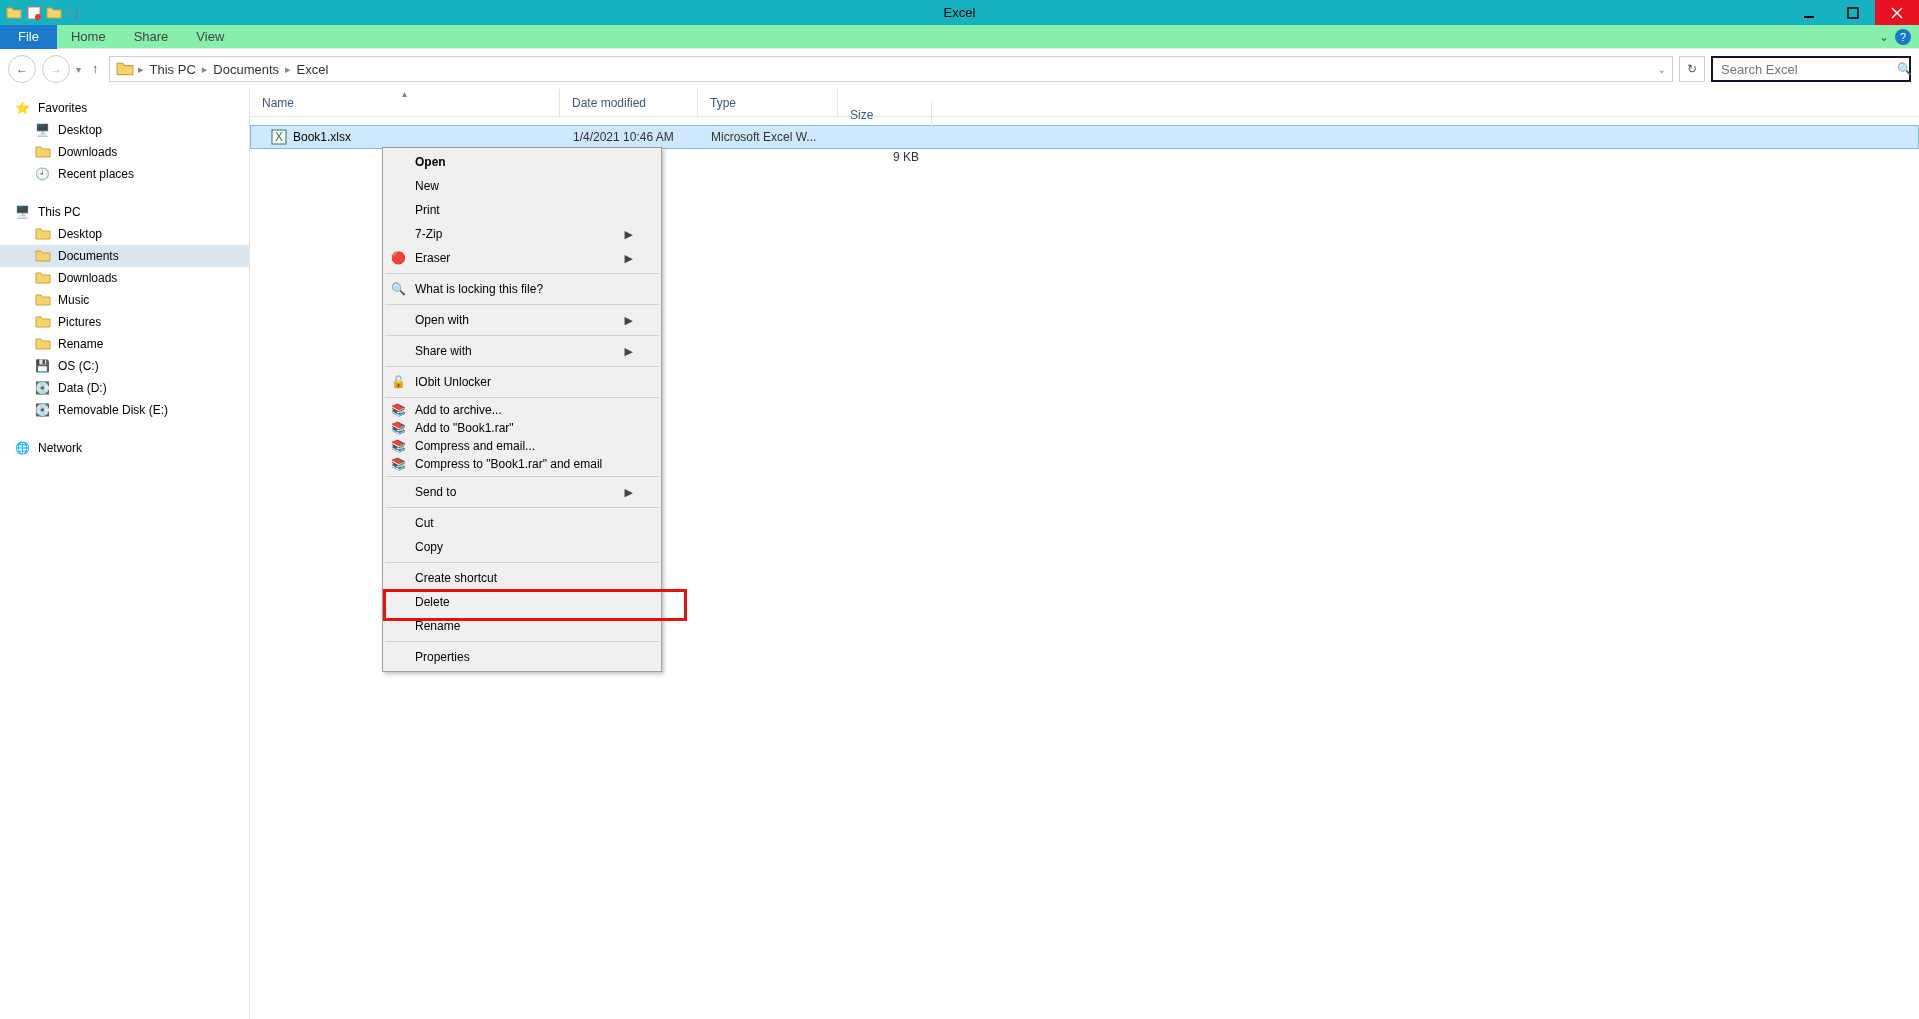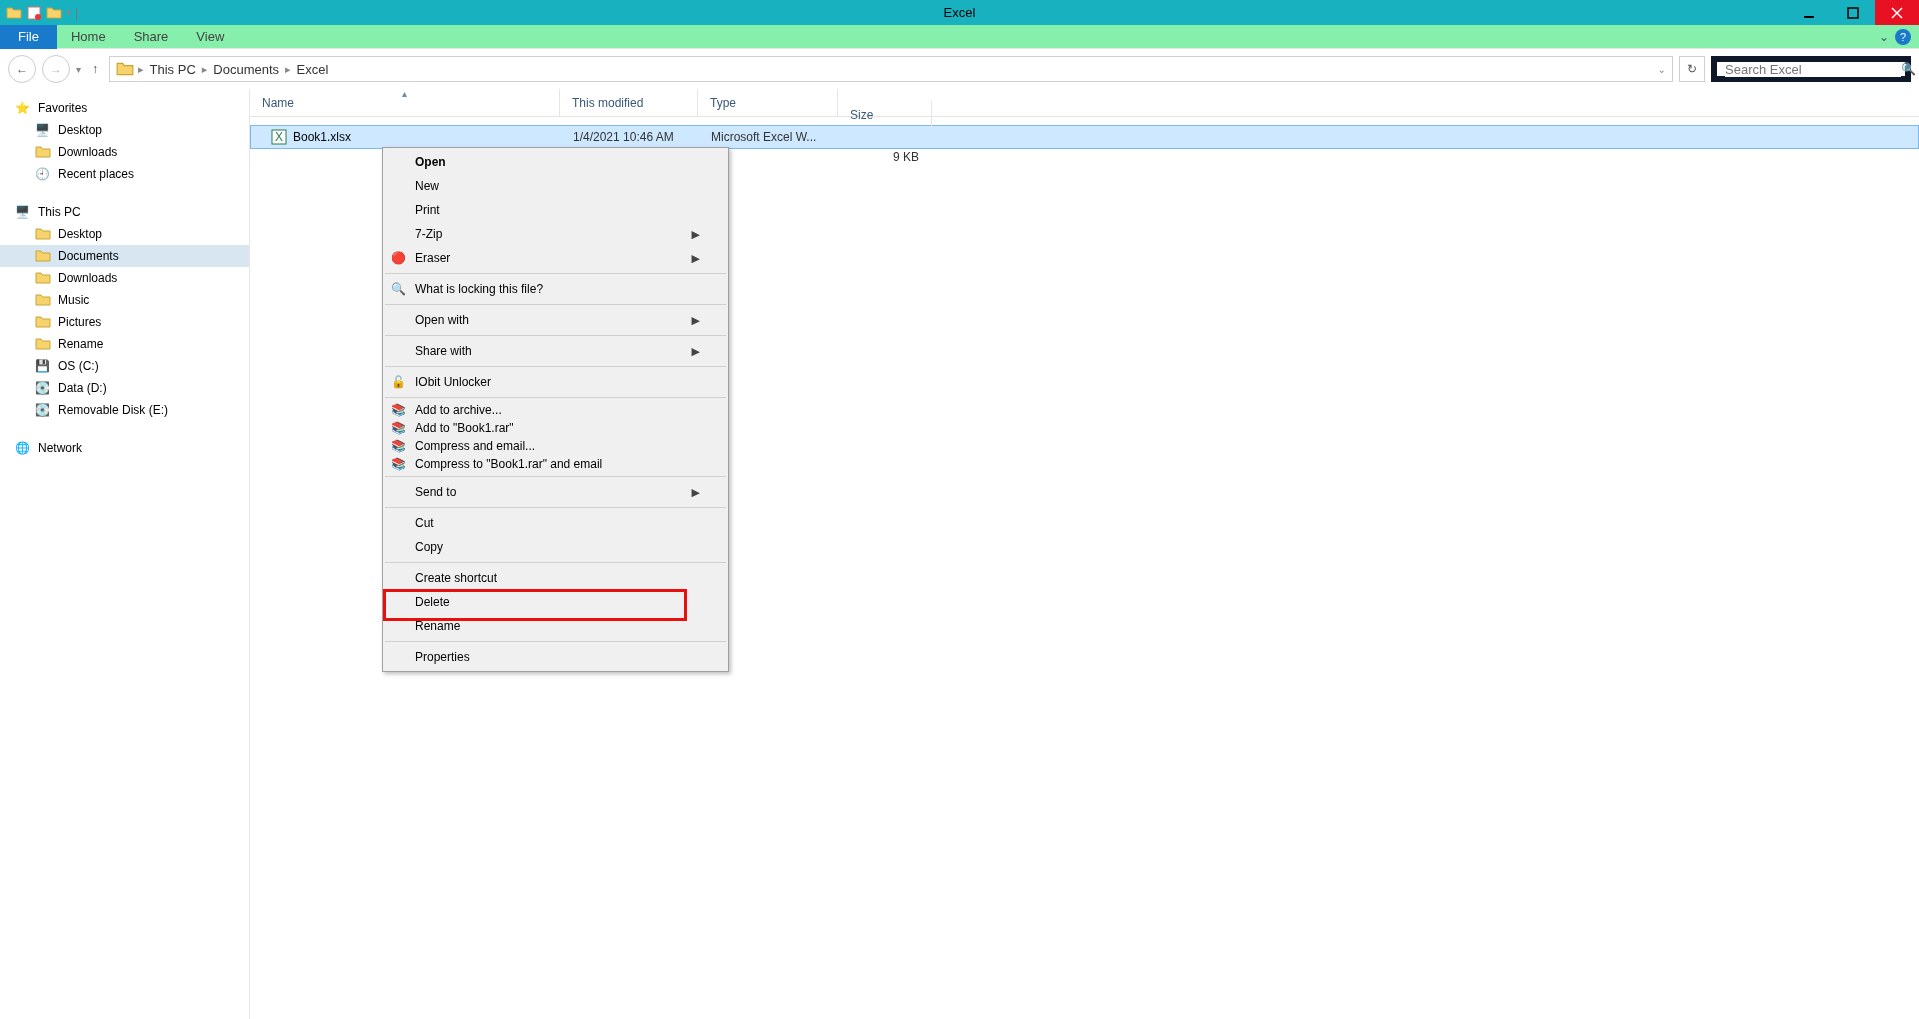--- a/index.html
+++ b/index.html
@@ -26,21 +26,21 @@
 .navbar { height: 40px; display: flex; align-items: center; padding: 0 8px; gap: 6px; }
 .nav-btn { width: 28px; height: 28px; border: 1px solid #ccc; border-radius: 50%; display: flex; align-items: center; justify-content: center; color: #555; background: #fff; }
 .nav-btn.disabled { color: #bbb; }
 .chev-sm { color: #888; font-size: 10px; }
 .nav-up { width: 16px; height: 16px; display: flex; align-items: center; justify-content: center; color: #444; }
 .addr { flex: 1; height: 26px; border: 1px solid #d0d0d0; display: flex; align-items: center; padding: 0 6px; gap: 4px; }
 .addr .folder-ic { width: 18px; height: 18px; display: inline-flex; }
 .addr .crumb { color: #333; font-size: 13px; padding: 0 2px; }
 .addr .sep { color: #888; font-size: 11px; }
 .addr-refresh { width: 26px; height: 26px; border: 1px solid #d0d0d0; display: flex; align-items: center; justify-content: center; color: #555; }
-.search { width: 200px; height: 26px; border: 6px solid #0f172a; display: flex; align-items: center; padding: 0 8px; color: #888; }
+.search { width: 200px; height: 26px; border: 2px solid #0f172a; display: flex; align-items: center; padding: 0 8px; color: #888; }
 .search input { border: none; outline: none; flex: 1; font-size: 13px; color: #333; }
 .search .mag { color: #888; }
 
 
 .explorer { display: flex; height: calc(100% - 89px); }
 
 
 .sidebar { width: 250px; border-right: 1px solid #e5e5e5; padding: 8px 0; }
 .side-group { margin-bottom: 16px; }
 .side-group-heading, .side-item { display: flex; align-items: center; gap: 6px; padding: 2px 14px; font-size: 13px; color: #000; height: 22px; }
@@ -58,21 +58,21 @@
 .col.type { width: 140px; }
 .col.size { width: 94px; margin-top: 24px; }
 .filerow { display: flex; align-items: center; height: 24px; background: #cde8ff; border: 1px solid #7fb8ea; font-size: 13px; }
 .filerow .name-cell { width: 310px; padding-left: 20px; display: flex; align-items: center; gap: 6px; }
 .filerow .date-cell { width: 138px; padding-left: 12px; color: #333; }
 .filerow .type-cell { width: 140px; padding-left: 12px; color: #333; }
 .filerow .size-cell { width: 94px; padding-right: 14px; text-align: right; color: #333; margin-top: 39px; }
 .file-ic { width: 16px; height: 16px; display: inline-flex; }
 
 
-.ctx { position: absolute; left: 382px; top: 147px; width: 347px; background: #f0f0f0; border: 1px solid #a0a0a0; box-shadow: 2px 2px 4px rgba(0,0,0,.25); padding: 2px 0; z-index: 50; }
+.ctx { position: absolute; left: 382px; top: 147px; width: 280px; background: #f0f0f0; border: 1px solid #a0a0a0; box-shadow: 2px 2px 4px rgba(0,0,0,.25); padding: 2px 0; z-index: 50; }
 .ctx-item { display: flex; align-items: center; height: 24px; padding: 0 28px 0 32px; color: #000; font-size: 13px; position: relative; }
 .ctx-item.tight { height: 18px; }
 .ctx-item.bold { font-weight: bold; }
 .ctx-item .ic { position: absolute; left: 8px; width: 16px; height: 16px; display: inline-flex; align-items: center; justify-content: center; }
 .ctx-item .arrow { margin-left: auto; color: #444; font-size: 11px; }
 .ctx-sep { height: 1px; background: #d0d0d0; margin: 3px 2px; }
 .ctx-highlight { position: absolute; left: 383px; top: 589px; width: 304px; height: 32px; border: 3px solid #e80f0f; z-index: 60; pointer-events: none; }
 
 
 svg { display: block; }
@@ -257,21 +257,21 @@
     </div>
   </div>
 
   <div class="filepane">
     <div class="columns">
       <div class="col name">
           <span class="sort">▴</span>
           <span>Name</span>
         </div>
       <div class="col date">
-          <span>This modified</span>
+          <span>Date modified</span>
         </div>
       <div class="col type">
           <span>Type</span>
         </div>
       <div class="col size">
           <span>Size</span>
         </div>
     </div>
     <div style="height:8px"></div>
     <div class="filerow">

